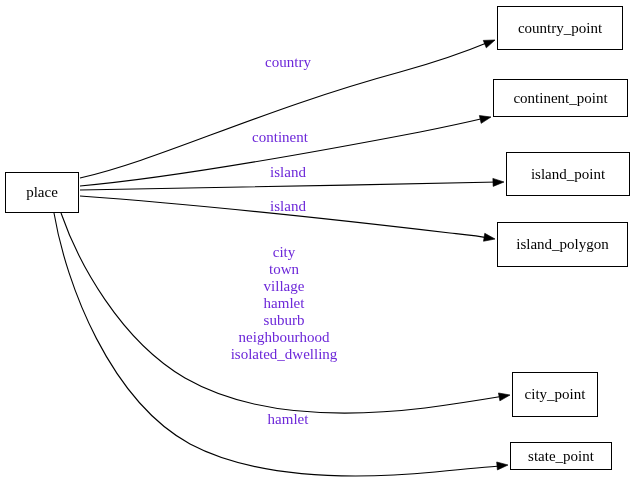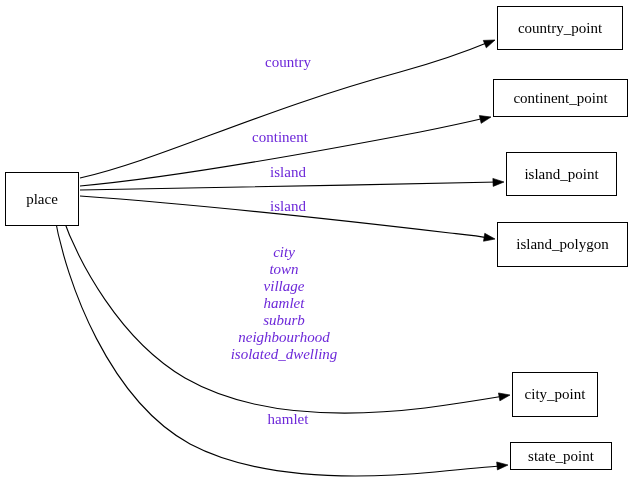--- a/index.html
+++ b/index.html
@@ -73,48 +73,48 @@
       <polygon class="arrow-head" points="0,0 -11,-4 -11,4" transform="translate(504,182) rotate(-2)"></polygon>
       <path class="edge-path" d="M 80,196 C 190,204 340,220 450,233 C 468,235 478,236 489,238"></path>
       <polygon class="arrow-head" points="0,0 -11,-4 -11,4" transform="translate(495,239) rotate(9)"></polygon>
       <path class="edge-path" d="M 61,213 C 78,262 120,340 185,378 C 255,418 350,417 425,408 C 455,404 480,400 504,396"></path>
       <polygon class="arrow-head" points="0,0 -11,-4 -11,4" transform="translate(510,395) rotate(-10)"></polygon>
       <path class="edge-path" d="M 54,213 C 66,284 110,400 190,444 C 260,481 360,479 435,472 C 465,469 485,467 502,466"></path>
       <polygon class="arrow-head" points="0,0 -11,-4 -11,4" transform="translate(508,465) rotate(-5)"></polygon>
     </svg>
 
   <div id="nodes-layer">
-      <div class="node-box" style="left: 5px; top: 172px; width: 74px; height: 54px;">
+      <div class="node-box" style="left: 5px; top: 172px; width: 74px; height: 41px;">
         <span>place</span>
       </div>
       <div class="node-box" style="left: 497px; top: 6px; width: 126px; height: 44px;">
         <span>country_point</span>
       </div>
       <div class="node-box" style="left: 493px; top: 79px; width: 135px; height: 38px;">
         <span>continent_point</span>
       </div>
-      <div class="node-box" style="left: 506px; top: 152px; width: 111px; height: 44px;">
+      <div class="node-box" style="left: 506px; top: 152px; width: 124px; height: 44px;">
         <span>island_point</span>
       </div>
       <div class="node-box" style="left: 497px; top: 222px; width: 131px; height: 45px;">
         <span>island_polygon</span>
       </div>
       <div class="node-box" style="left: 512px; top: 372px; width: 86px; height: 45px;">
         <span>city_point</span>
       </div>
       <div class="node-box" style="left: 510px; top: 442px; width: 102px; height: 28px;">
         <span>state_point</span>
       </div>
     </div>
   <div id="labels-layer">
       <div class="edge-label" style="left: 288px; top: 62px;">country</div>
       <div class="edge-label" style="left: 280px; top: 126px; margin-top: 11px;">continent</div>
       <div class="edge-label" style="left: 288px; top: 172px;">island</div>
       <div class="edge-label" style="left: 288px; top: 206px;">island</div>
-      <div class="edge-label" style="left: 284px; top: 303px; font-style: italic;">city
+      <div class="edge-label" style="left: 284px; top: 303px;">city
 town
 village
 hamlet
 suburb
 neighbourhood
 isolated_dwelling</div>
       <div class="edge-label" style="left: 288px; top: 419px;">hamlet</div>
     </div>
 
 </div>

